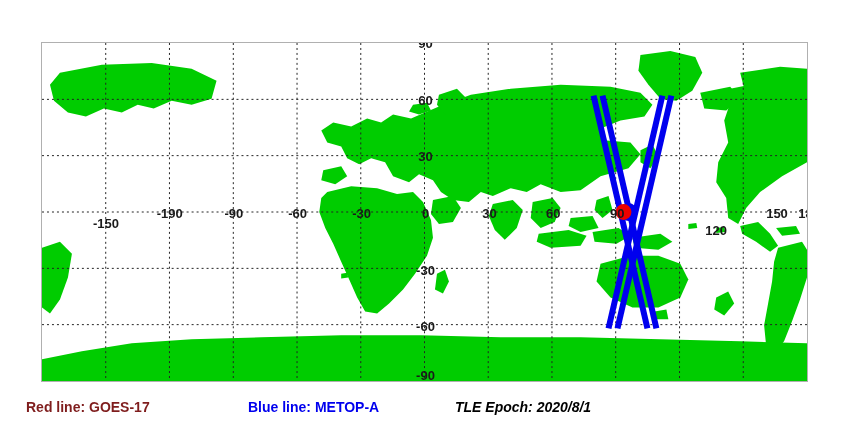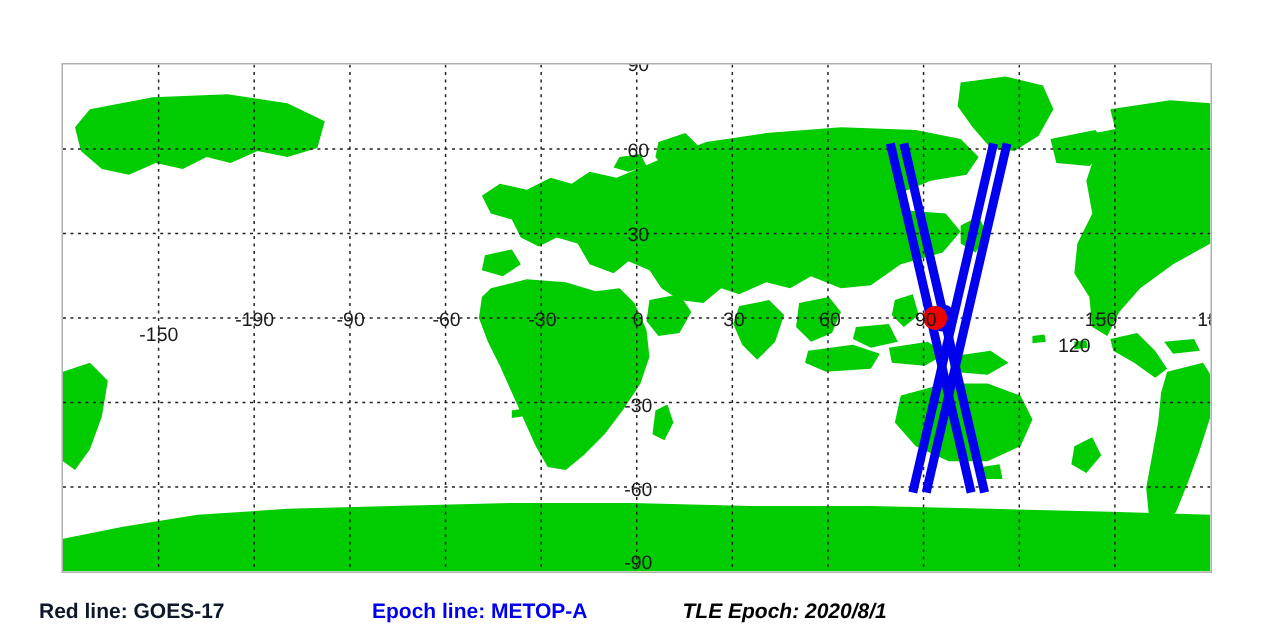--- a/index.html
+++ b/index.html
@@ -34,21 +34,21 @@
     width: 100%;
     height: 100%;
     display: block;
   }
 
   
   .tick-label {
     position: absolute;
     font-family: "Liberation Sans", sans-serif;
     font-size: 13px;
-    font-weight: normal;
+    font-weight: bold;
     color: #1a1a1a;
     white-space: nowrap;
     line-height: 1;
     transform: translate(-50%, -50%);
     pointer-events: none;
   }
 
   
   #legend {
     position: absolute;
@@ -58,21 +58,21 @@
     height: 28px;
   }
   .legend-item {
     position: absolute;
     font-family: "Liberation Sans", sans-serif;
     font-size: 14px;
     font-weight: bold;
     white-space: nowrap;
     line-height: 28px;
   }
-  #legend-red   { left: 26px;  color: #0f172a; }
+  #legend-red   { left: 26px;  color: #7f1d1d; }
   #legend-blue  { left: 248px; color: #0000ee; }
   #legend-epoch { left: 455px; color: #000000; font-style: italic; }
 </style>
 </head>
 <body>
 
 <div id="map-panel">
 
   <svg id="map-svg" viewBox="0 0 767 340" preserveAspectRatio="none">
 
@@ -182,32 +182,32 @@
     <circle cx="588" cy="170" r="9" fill="#0000ee"></circle>
     <circle cx="583" cy="170" r="8" fill="#ee0000"></circle>
   </svg>
 
   <span class="tick-label" style="left:319.6px; top:170px;">-30</span>
   <span class="tick-label" style="left:383.5px; top:170px;">0</span>
   <span class="tick-label" style="left:447.4px; top:170px;">30</span>
   <span class="tick-label" style="left:511.3px; top:170px;">60</span>
   <span class="tick-label" style="left:575.2px; top:170px;">90</span>
   <span class="tick-label" style="left:639.2px; top:187px;margin-left:35px;">120</span>
-  <span class="tick-label" style="left:692px; top:170px;">150</span>
+  <span class="tick-label" style="left:735px; top:170px;">150</span>
   <span class="tick-label" style="left:767px; top:170px;">180</span>
   <span class="tick-label" style="left:63.9px; top:170px;margin-top:10px;">-150</span>
   <span class="tick-label" style="left:127.8px; top:170px;">-190</span>
   <span class="tick-label" style="left:191.8px; top:170px;">-90</span>
   <span class="tick-label" style="left:255.7px; top:170px;">-60</span>
 
   <span class="tick-label" style="left:383.5px; top:0px;">90</span>
   <span class="tick-label" style="left:383.5px; top:56.7px;">60</span>
   <span class="tick-label" style="left:383.5px; top:113.3px;">30</span>
   <span class="tick-label" style="left:383.5px; top:226.7px;">-30</span>
   <span class="tick-label" style="left:383.5px; top:283.3px;">-60</span>
   <span class="tick-label" style="left:383.5px; top:332px;">-90</span>
 </div>
 
 <div id="legend">
   <span class="legend-item" id="legend-red">Red line: GOES-17</span>
-  <span class="legend-item" id="legend-blue">Epoch line: METOP-A</span>
+  <span class="legend-item" id="legend-blue">Blue line: METOP-A</span>
   <span class="legend-item" id="legend-epoch">TLE Epoch: 2020/8/1</span>
 </div>
 
 </body></html>

